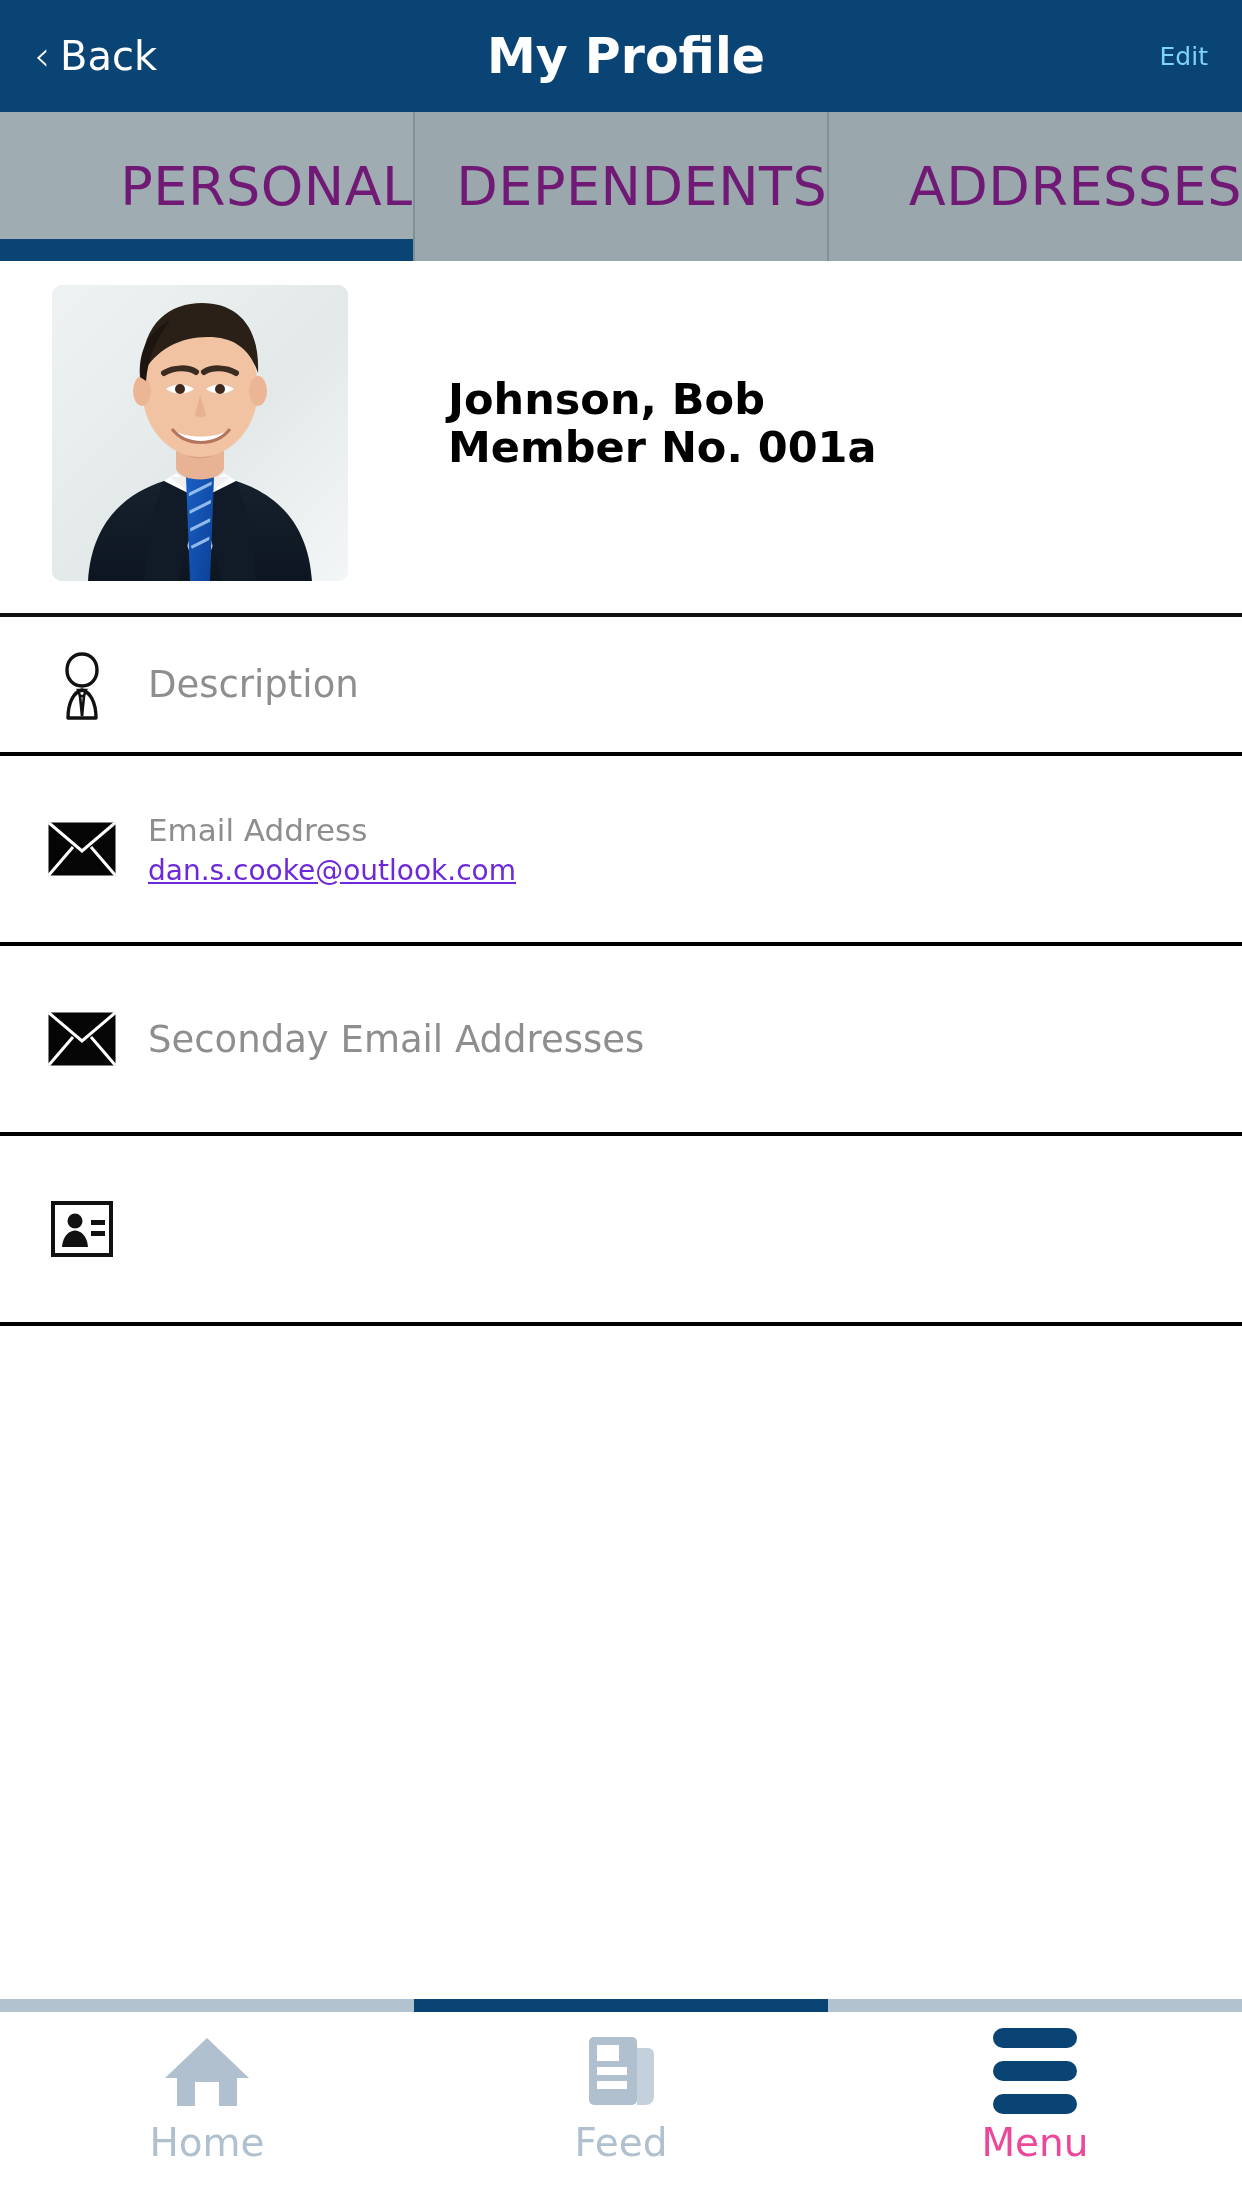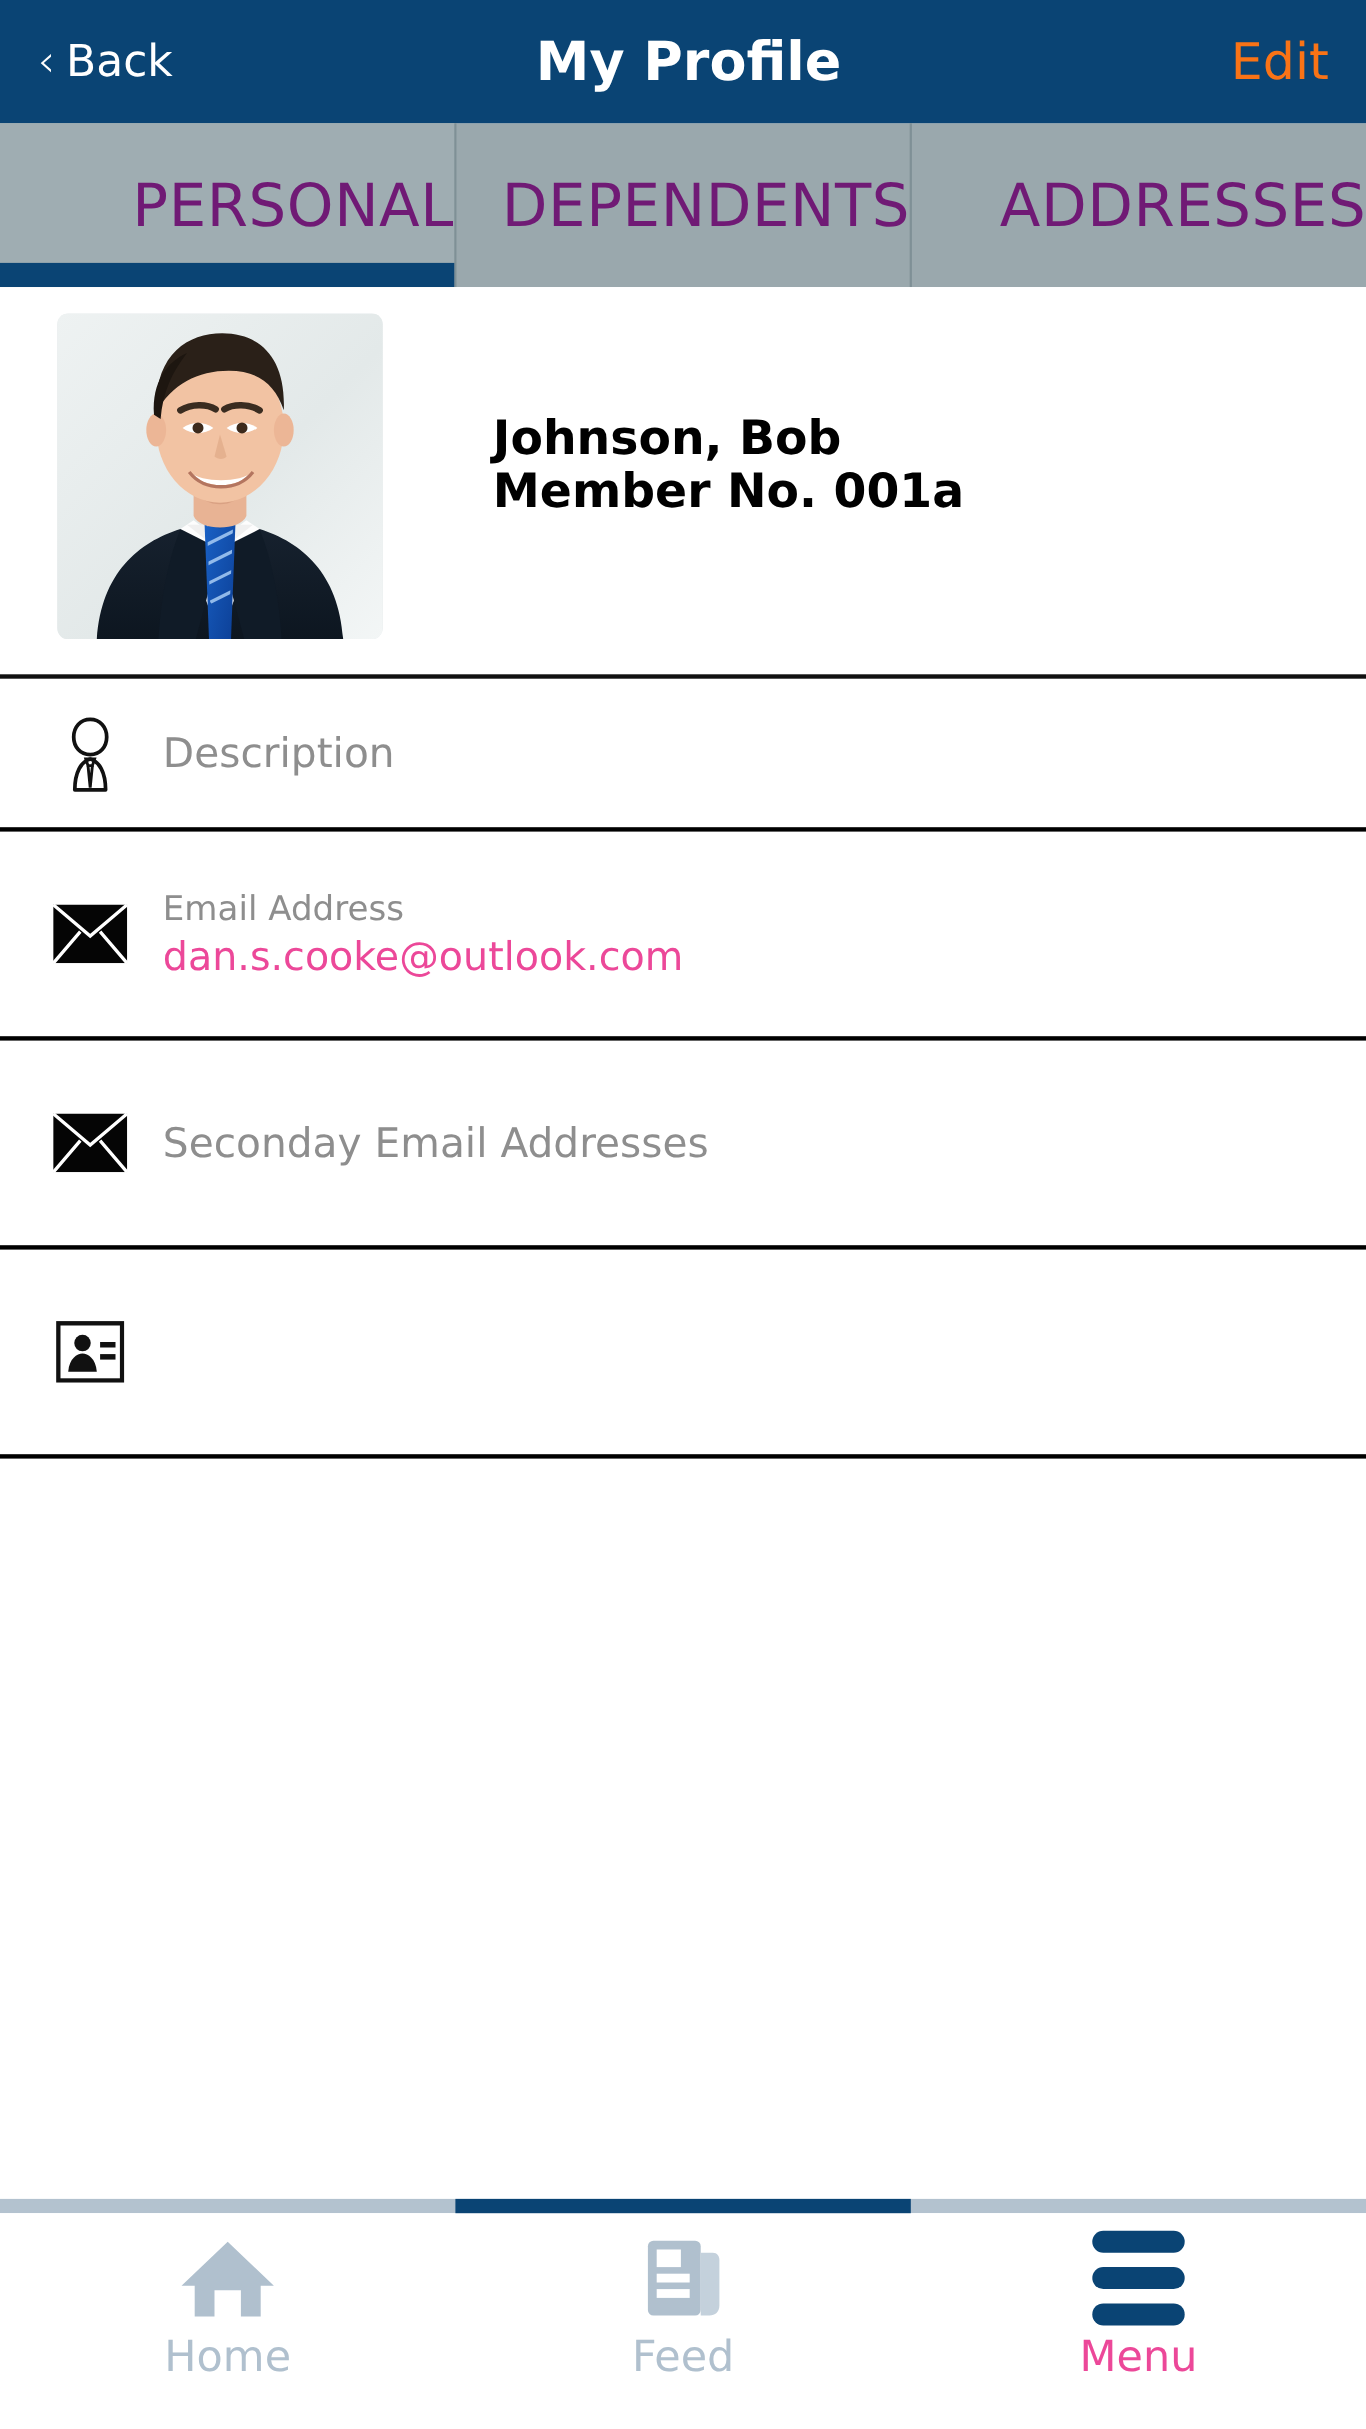--- a/index.html
+++ b/index.html
@@ -134,22 +134,22 @@
     left: 10px;
     right: 0;
     text-align: center;
     color: #ffffff;
     font-size: 49px;
     font-weight: bold;
     pointer-events: none;
   }
   .nav-edit {
     margin-left: auto;
-    color: #f97316;
-    font-size: 46px;
+    color: #7dd3fc;
+    font-size: 25px;
     position: relative;
     z-index: 2;
     cursor: pointer;
   }
 
   
   .tabs {
     display: flex;
     height: 149px;
     flex: 0 0 auto;
@@ -245,22 +245,23 @@
   .field-placeholder {
     font-size: 37px;
     color: #8e8e8e;
   }
   .field-label {
     font-size: 31px;
     color: #8e8e8e;
     margin-bottom: 6px;
   }
   .field-value {
-    font-size: 36px;
-    color: #ec4899;
+    font-size: 28px;
+    color: #6d28d9;
+    text-decoration: underline;
   }
 
   .row-h1 { height: 139px; }
   .row-h2 { height: 190px; }
   .row-h3 { height: 190px; }
 
   
   .bottom-wrap {
     flex: 0 0 auto;
     position: relative;

